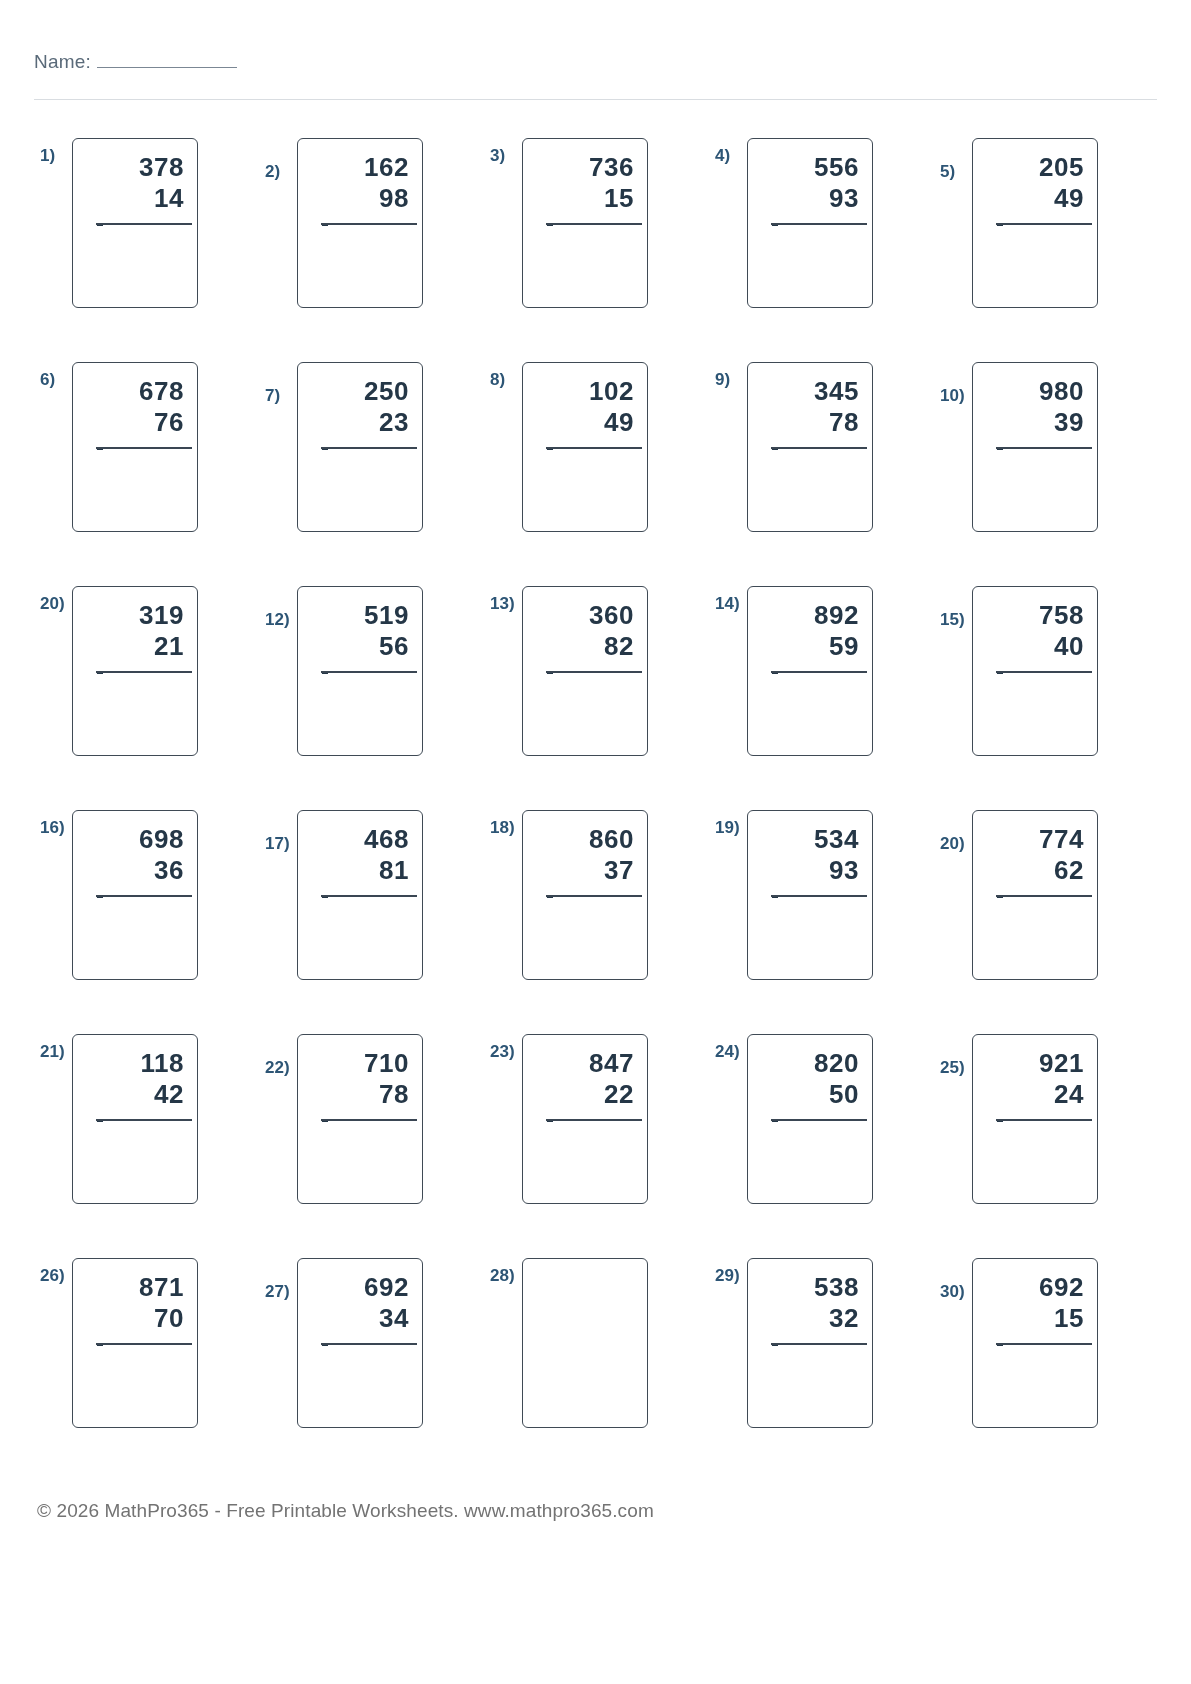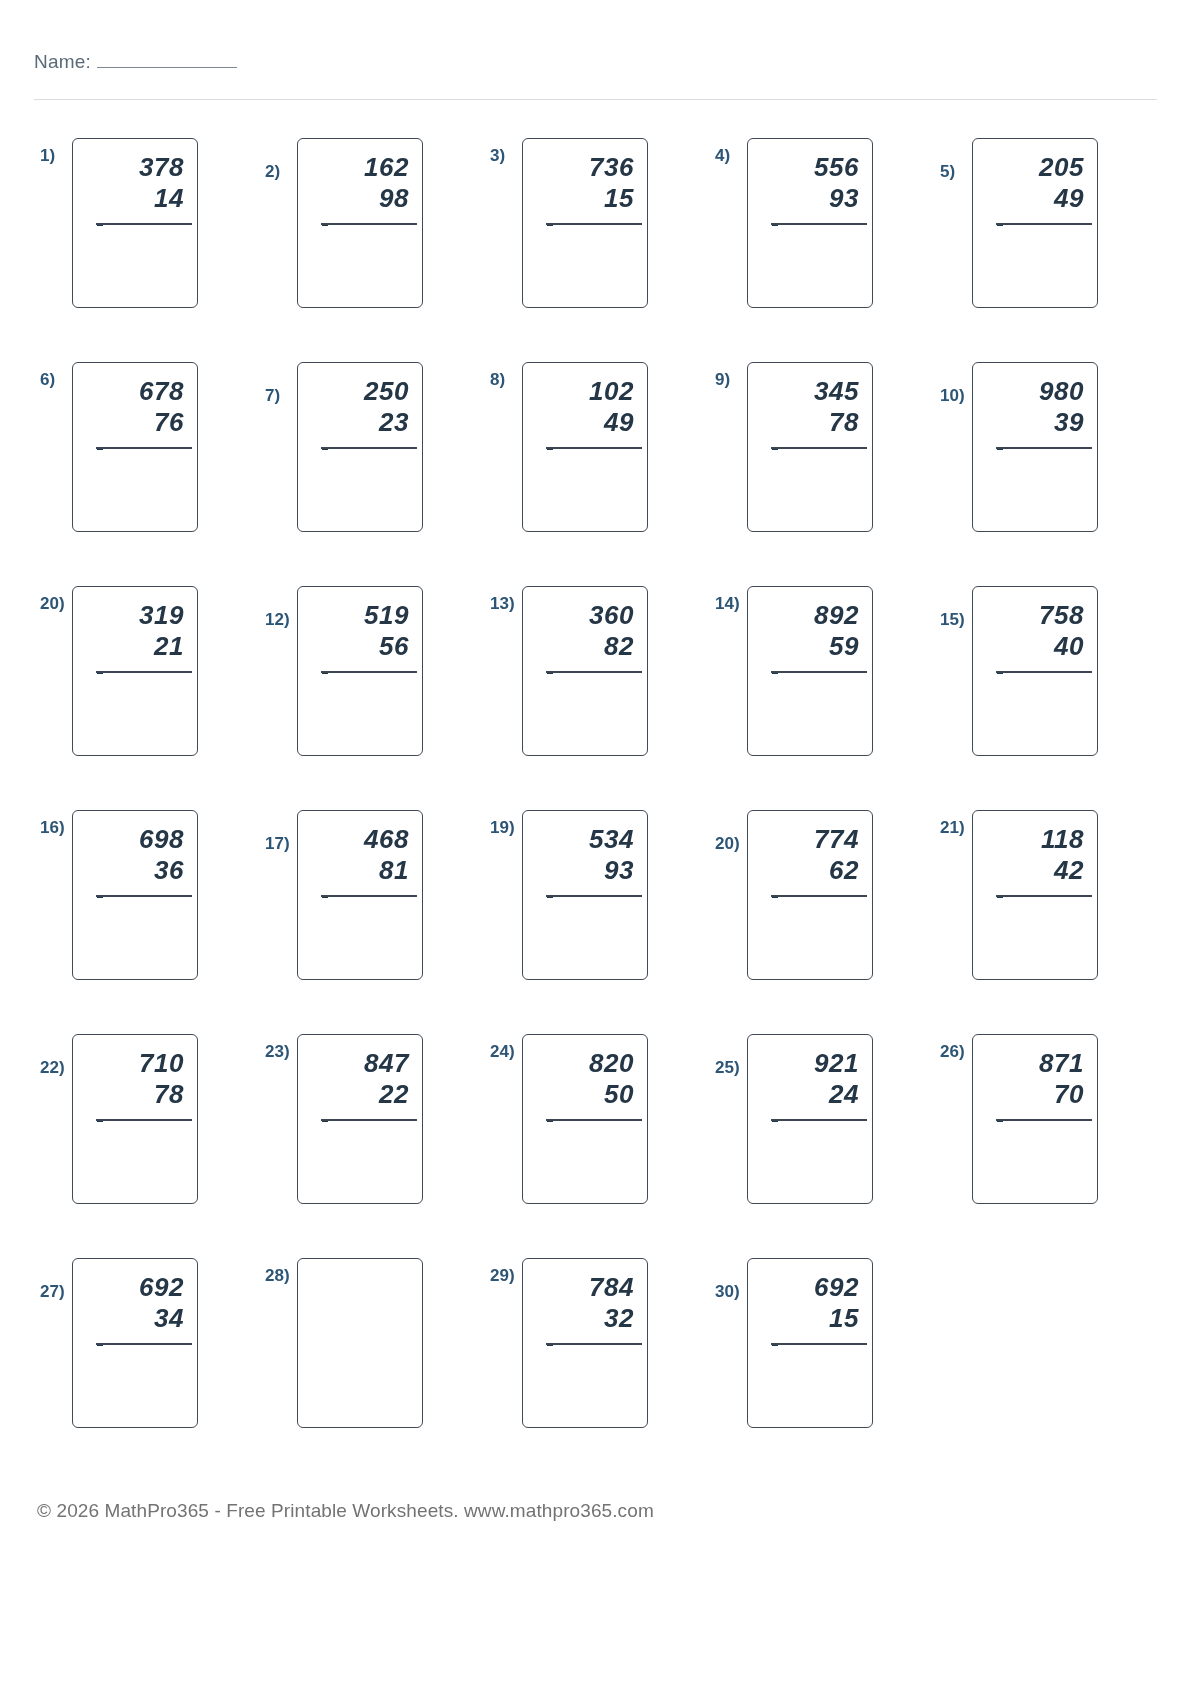--- a/index.html
+++ b/index.html
@@ -99,21 +99,20 @@
     padding: 16px 14px 0 0;
   }
   .num {
     text-align: right;
     font-size: 26px;
     font-weight: bold;
     color: #253747;
     line-height: 1.0;
     font-family: "Liberation Sans", sans-serif;
     letter-spacing: 0.5px;
-    font-style: italic;
   }
   .num.second { margin-top: 5px; }
   .op-row {
     position: relative;
     height: 22px;
   }
   .op {
     position: absolute;
     left: 24px;
     top: -2px;
@@ -351,20 +350,32 @@
         <div class="problem">
           <div class="num">468</div>
           <div class="num second">81</div>
           <div class="op-row">
             <span class="op">-</span>
             <span class="rule"></span>
           </div>
         </div>
       </div>
       <div class="cell">
+        <div class="idx">18)</div>
+        <div class="box"></div>
+        <div class="problem">
+          <div class="num">860</div>
+          <div class="num second">37</div>
+          <div class="op-row">
+            <span class="op">-</span>
+            <span class="rule"></span>
+          </div>
+        </div>
+      </div>
+      <div class="cell">
         <div class="idx">19)</div>
         <div class="box"></div>
         <div class="problem">
           <div class="num">534</div>
           <div class="num second">93</div>
           <div class="op-row">
             <span class="op">-</span>
             <span class="rule"></span>
           </div>
         </div>
@@ -466,21 +477,21 @@
         </div>
       </div>
       <div class="cell">
         <div class="idx">28)</div>
         <div class="box"></div>
       </div>
       <div class="cell">
         <div class="idx">29)</div>
         <div class="box"></div>
         <div class="problem">
-          <div class="num">784</div>
+          <div class="num">538</div>
           <div class="num second">32</div>
           <div class="op-row">
             <span class="op">-</span>
             <span class="rule"></span>
           </div>
         </div>
       </div>
       <div class="cell">
         <div class="idx lower">30)</div>
         <div class="box"></div>

